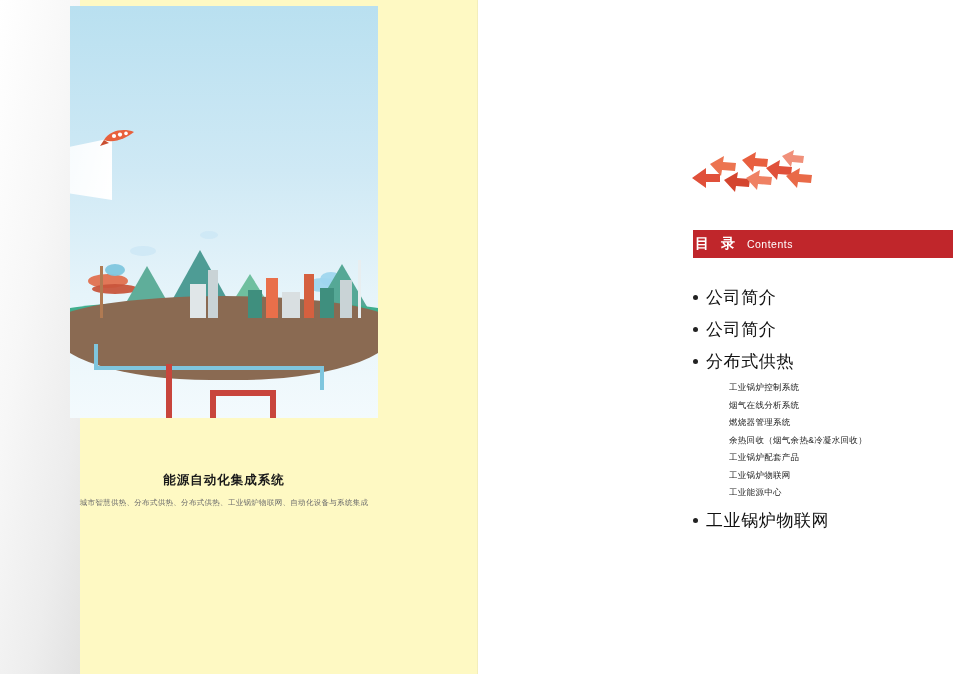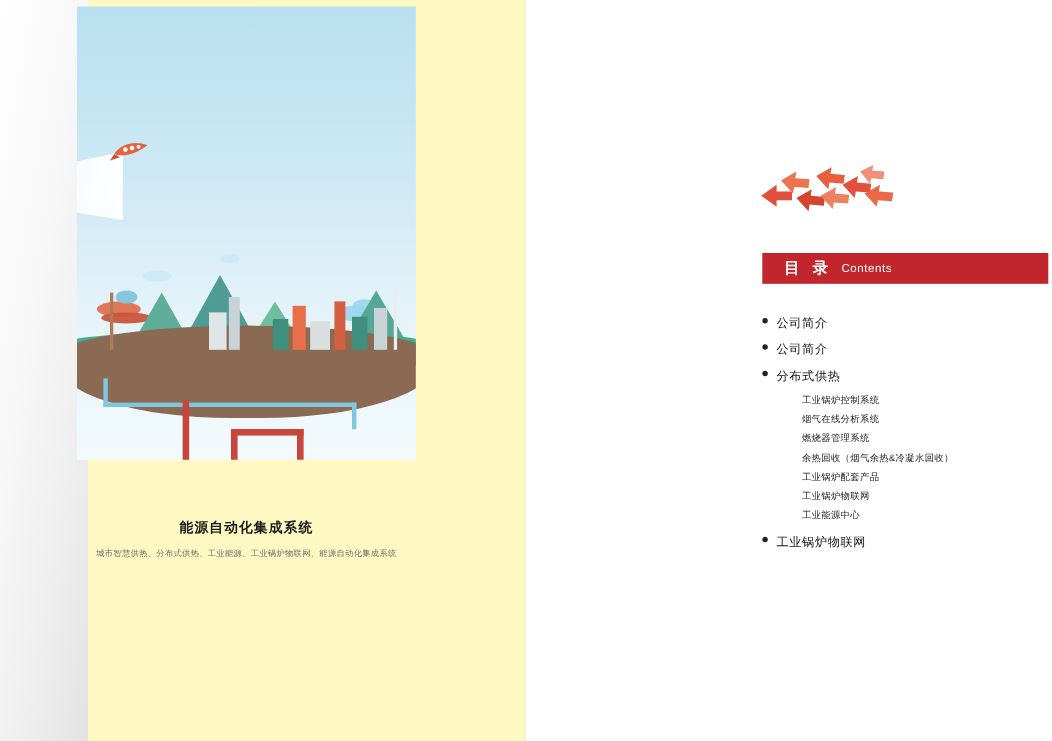--- a/index.html
+++ b/index.html
@@ -165,21 +165,21 @@
   }
   .contents-bar {
     position: absolute;
     left: 215px;
     top: 230px;
     width: 260px;
     height: 28px;
     background: #c0262b;
     display: flex;
     align-items: center;
-    padding-left: 20px;
+    padding-left: 2px;
     box-sizing: border-box;
   }
   .contents-cn {
     color: #ffffff;
     font-size: 14px;
     font-weight: bold;
     letter-spacing: 4px;
   }
   .contents-en {
     color: #ffffff;
@@ -202,21 +202,21 @@
     width: 5px;
     height: 5px;
     border-radius: 50%;
     background: #222;
     margin-right: 8px;
     flex: 0 0 auto;
     position: relative;
     top: -3px;
   }
   .toc-label {
-    font-size: 11px;
+    font-size: 17px;
     color: #111;
     letter-spacing: .6px;
   }
   .sub-list {
     margin: 4px 0 10px 30px;
   }
   .sub-item {
     font-size: 8.5px;
     color: #222;
     letter-spacing: .3px;
@@ -286,21 +286,21 @@
       <div class="pipe-blue" style="left:24px; bottom:48px; width:4px; height:26px;"></div>
       <div class="pipe-blue" style="left:250px; bottom:28px; width:4px; height:24px;"></div>
       <div class="pipe-red" style="left:96px; bottom:-56px; width:6px; height:110px;"></div>
       <div class="pipe-red" style="left:140px; bottom:-56px; width:6px; height:84px;"></div>
       <div class="pipe-red" style="left:140px; bottom:22px; width:66px; height:6px;"></div>
       <div class="pipe-red" style="left:200px; bottom:-56px; width:6px; height:84px;"></div>
     </div>
   </div>
 
   <div class="cover-caption">能源自动化集成系统</div>
-  <div class="cover-sub">城市智慧供热、分布式供热、工业能源、工业锅炉物联网、能源自动化集成系统</div>
+  <div class="cover-sub">城市智慧供热、分布式供热、分布式供热、工业锅炉物联网、自动化设备与系统集成</div>
 </div>
 
 <div class="spine"></div>
 
 <div class="right-page">
 
   <div class="logo">
     <svg width="125" height="46" viewBox="0 0 125 46">
       <g fill="#e0503a">
         <path d="M2 28 L16 18 L16 24 L30 24 L30 32 L16 32 L16 38 Z"></path>

